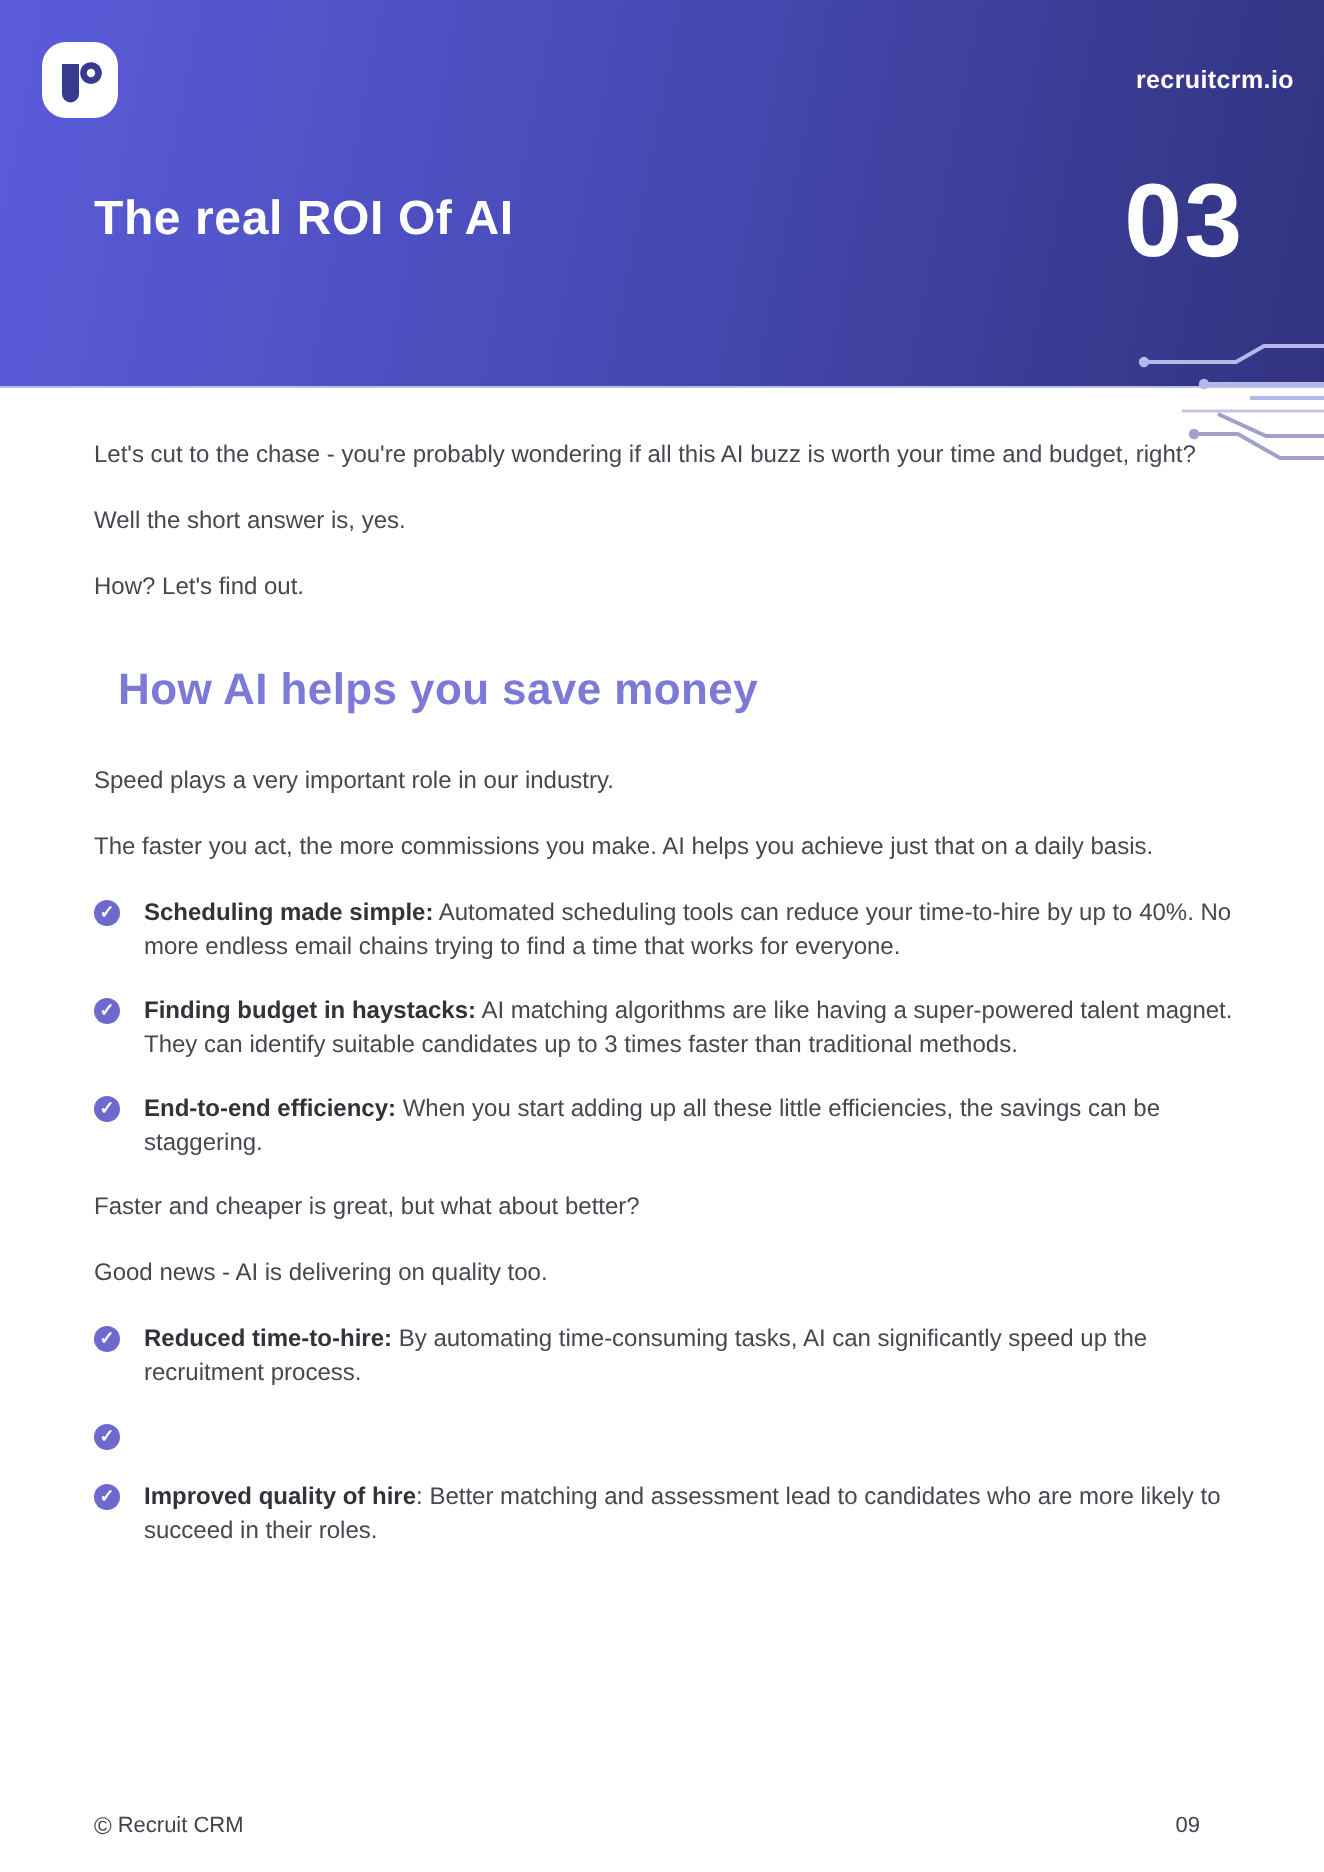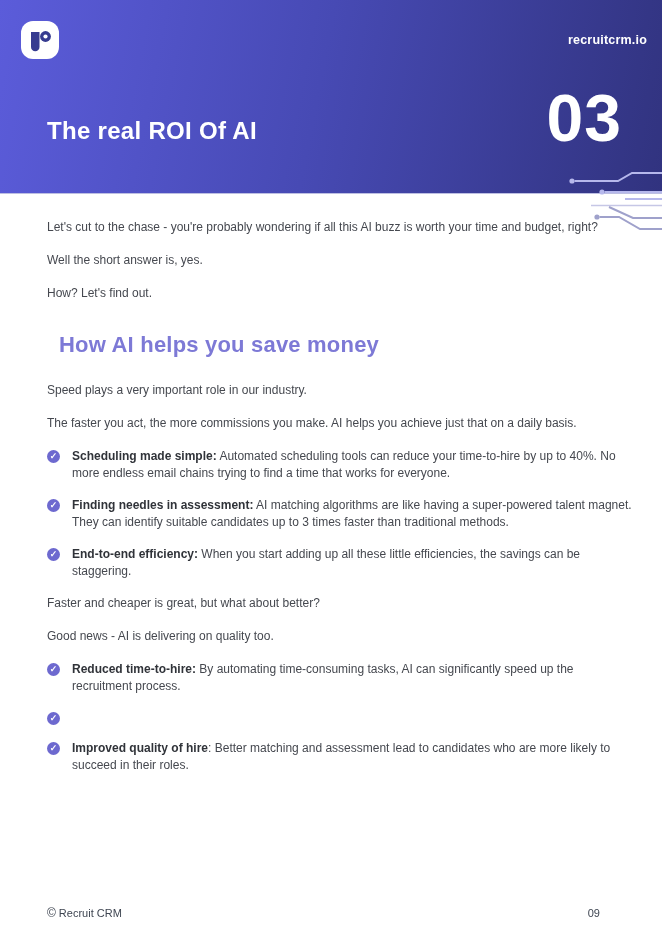--- a/index.html
+++ b/index.html
@@ -25,26 +25,26 @@
   }
   .logo{
     position:absolute; left:21px; top:21px; width:38px; height:38px;
     background:#fff; border-radius:12px; display:flex; align-items:center; justify-content:center;
   }
   .brand{
     position:absolute; right:15px; top:33px;
     color:#fff; font-size:12.5px; font-weight:700; letter-spacing:.2px;
   }
   .banner-title{
-    position:absolute; left:47px; top:117px;
+    position:absolute; left:47px; top:96px;
     color:#fff; font-size:24px; font-weight:700; letter-spacing:.3px;
   }
   .chapter{
     position:absolute; right:40px; top:85px;
-    color:#fff; font-size:66px; font-weight:700; line-height:1; letter-spacing:1px;
+    color:#fff; font-size:52px; font-weight:700; line-height:1; letter-spacing:1px;
   }
   .circuit{ position:absolute; right:0; top:166px; width:95px; height:72px; }
 
   
   .content{ padding:26px 16px 0 47px; }
   .content p{
     font-size:12px; line-height:17px; color:var(--body-text);
     margin:0 0 16px; max-width:585px;
   }
   .section-heading{
@@ -121,21 +121,21 @@
     <p>Speed plays a very important role in our industry.</p>
     <p>The faster you act, the more commissions you make. AI helps you achieve just that on a daily basis.</p>
 
     <ul class="bullet-list">
       <li class="bullet">
         <span class="check">✓</span>
         <p><strong>Scheduling made simple:</strong><span> Automated scheduling tools can reduce your time-to-hire by up to 40%. No more endless email chains trying to find a time that works for everyone.</span></p>
       </li>
       <li class="bullet">
         <span class="check">✓</span>
-        <p><strong>Finding needles in assessment:</strong><span> AI matching algorithms are like having a super-powered talent magnet. They can identify suitable candidates up to 3 times faster than traditional methods.</span></p>
+        <p><strong>Finding budget in haystacks:</strong><span> AI matching algorithms are like having a super-powered talent magnet. They can identify suitable candidates up to 3 times faster than traditional methods.</span></p>
       </li>
       <li class="bullet">
         <span class="check">✓</span>
         <p><strong>End-to-end efficiency:</strong><span> When you start adding up all these little efficiencies, the savings can be staggering.</span></p>
       </li>
     </ul>
 
     <p>Faster and cheaper is great, but what about better?</p>
     <p>Good news - AI is delivering on quality too.</p>
 

